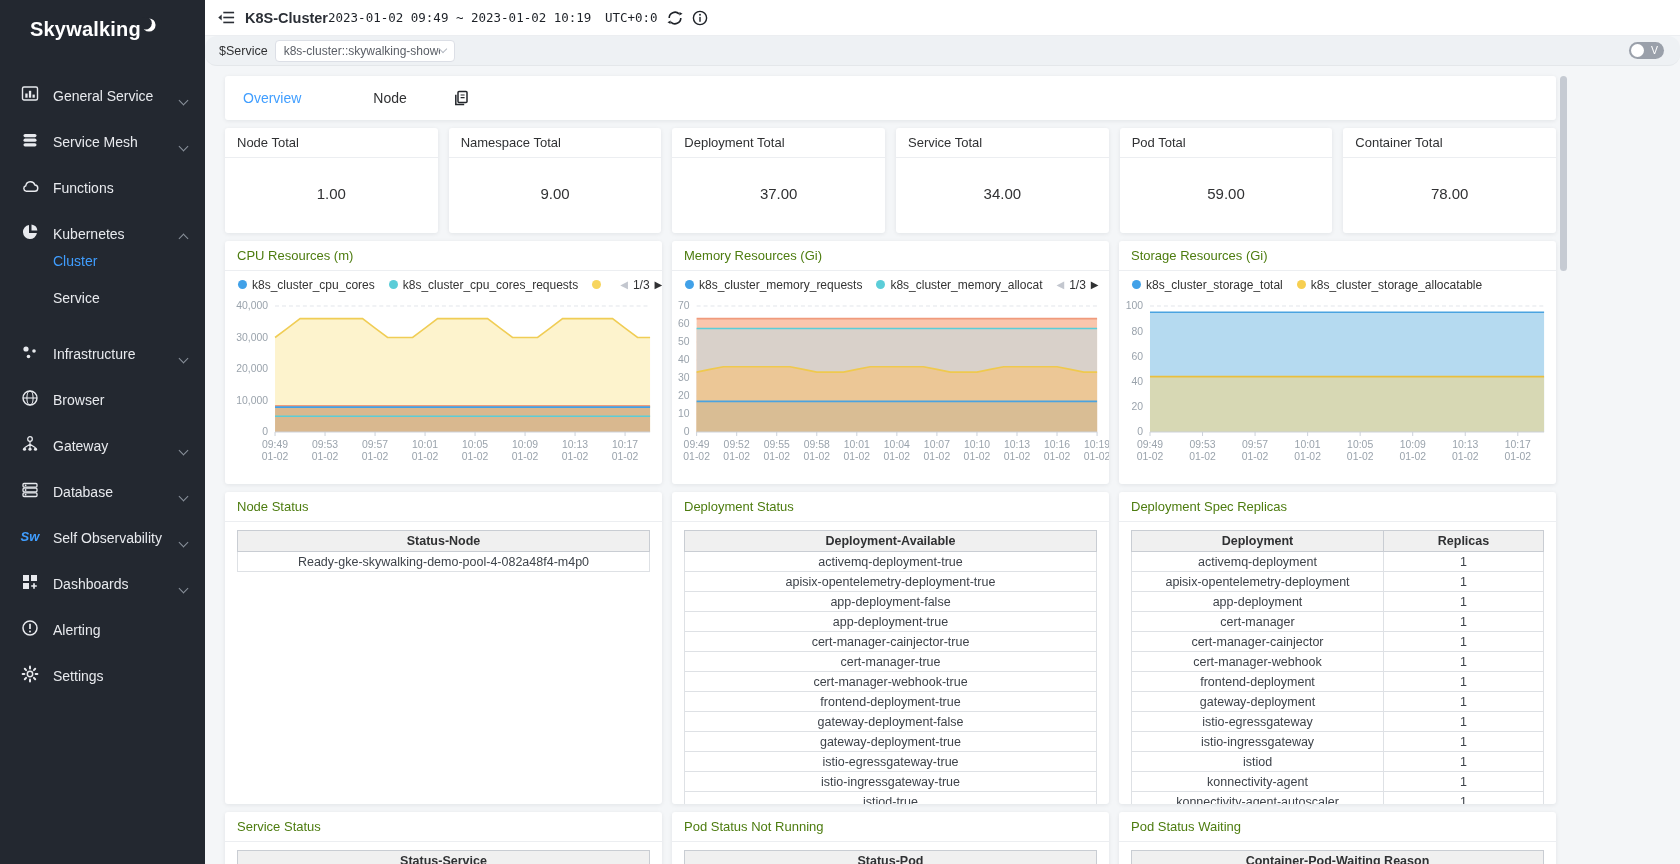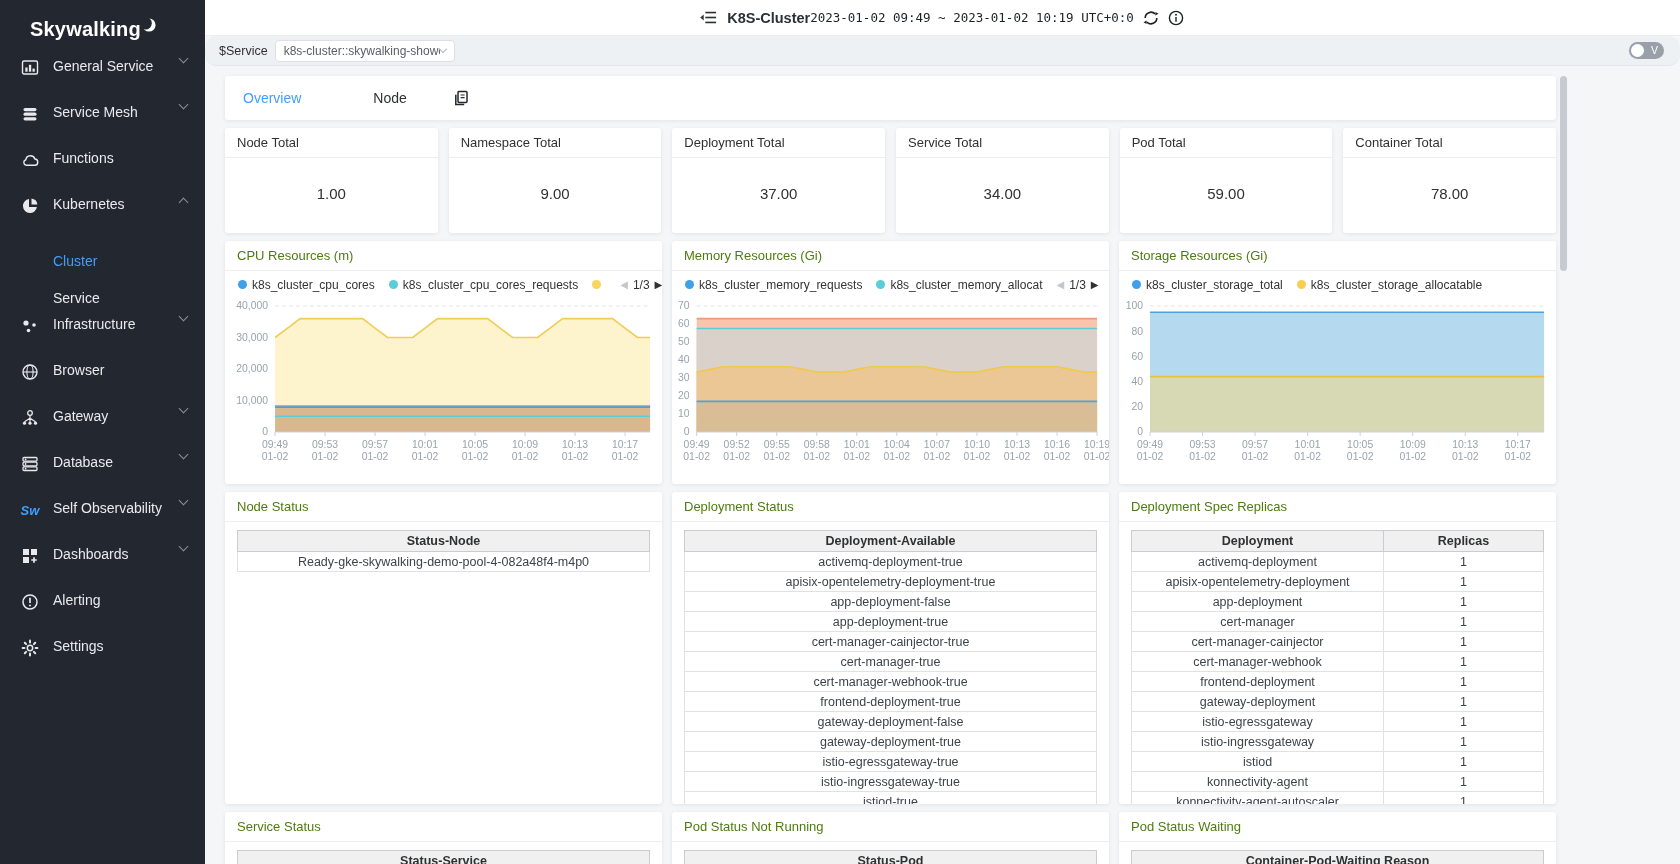--- a/index.html
+++ b/index.html
@@ -4,37 +4,37 @@
 <style>
   * { box-sizing: border-box; margin: 0; padding: 0; }
   html,body { width:1680px; height:864px; overflow:hidden; background:#f4f6f8;
     font-family:"Liberation Sans", sans-serif; }
   .app { display:flex; width:1680px; height:864px; }
 
   
   .sidebar { width:205px; height:864px; background:#232830; color:#e8eaee; flex:none; }
   .logo { height:58px; display:flex; align-items:center; padding-left:30px;
     font-size:20px; font-weight:bold; color:#fff; letter-spacing:.2px; cursor:pointer; }
-  .nav-item { height:46px; display:flex; align-items:flex-start; padding:0 18px 0 20px;
+  .nav-item { height:46px; display:flex; align-items:flex-end; padding:0 18px 0 20px;
     cursor:pointer; font-size:14px; }
   .nav-icon { width:20px; height:20px; margin-right:13px; display:flex;
     align-items:center; justify-content:center; flex:none; }
   .nav-label { flex:1; }
   .chev { width:7px; height:7px; border-right:1.6px solid #8a919b;
     border-bottom:1.6px solid #8a919b; flex:none; }
   .chev.down { transform:rotate(45deg); margin-top:-3px; }
   .chev.up   { transform:rotate(-135deg); margin-top:3px; }
   .nav-sub { height:37px; display:flex; align-items:center; padding-left:53px;
     font-size:14px; cursor:pointer; color:#e8eaee; }
   .nav-sub.active { color:#409eff; }
 
   
   main { flex:1; position:relative; height:864px; overflow:hidden; background:#f4f6f8; }
   .topbar { height:36px; background:#fff; display:flex; align-items:center;
-    justify-content:center; padding:0 14px 0 8px; border-bottom:1px solid #eceef1; }
+    justify-content:flex-start; padding:0 14px 0 8px; border-bottom:1px solid #eceef1; }
   .topbar .tleft { display:flex; align-items:center; }
   .collapse-btn { width:26px; height:26px; display:flex; align-items:center;
     justify-content:center; cursor:pointer; }
   .ptitle { font-size:14.5px; font-weight:bold; color:#2b2f36; margin-left:6px; }
   .topbar .tright { display:flex; align-items:center; gap:9px; }
   .timerange { font-family:"DejaVu Sans Mono", monospace; font-size:12.5px;
     color:#1d2127; cursor:pointer; }
   .icon-btn { display:flex; align-items:center; justify-content:center; cursor:pointer; }
 
   .filterbar { height:30px; background:#eef1f4; border-bottom:1px solid #e4e7ea;
@@ -260,21 +260,21 @@
               <line x1="7" y1="13.5" x2="19" y2="13.5"></line>
             </g>
             <path d="M5.2 4.6L1.4 8l3.8 3.4z" fill="#2b2f36"></path>
           </svg>
         </span>
         <span class="ptitle">K8S-Cluster</span>
       </div>
       <div class="tright">
         <span class="timerange">
           <span>2023-01-02 09:49 ~ 2023-01-02 10:19</span>
-          <span style="margin-left:0">UTC+0:0</span>
+          <span style="margin-left:6px">UTC+0:0</span>
         </span>
         <span class="icon-btn">
           <svg viewBox="0 0 16 16" width="16" height="16">
             <g fill="none" stroke="#1d2127" stroke-width="1.6">
               <path d="M13.8 8a5.8 5.8 0 0 1-9.9 4.1"></path>
               <path d="M2.2 8a5.8 5.8 0 0 1 9.9-4.1"></path>
             </g>
             <path d="M12.5 1.9l-.2 3.6 3.2-1.7z" fill="#1d2127"></path>
             <path d="M3.5 14.1l.2-3.6-3.2 1.7z" fill="#1d2127"></path>
           </svg>

